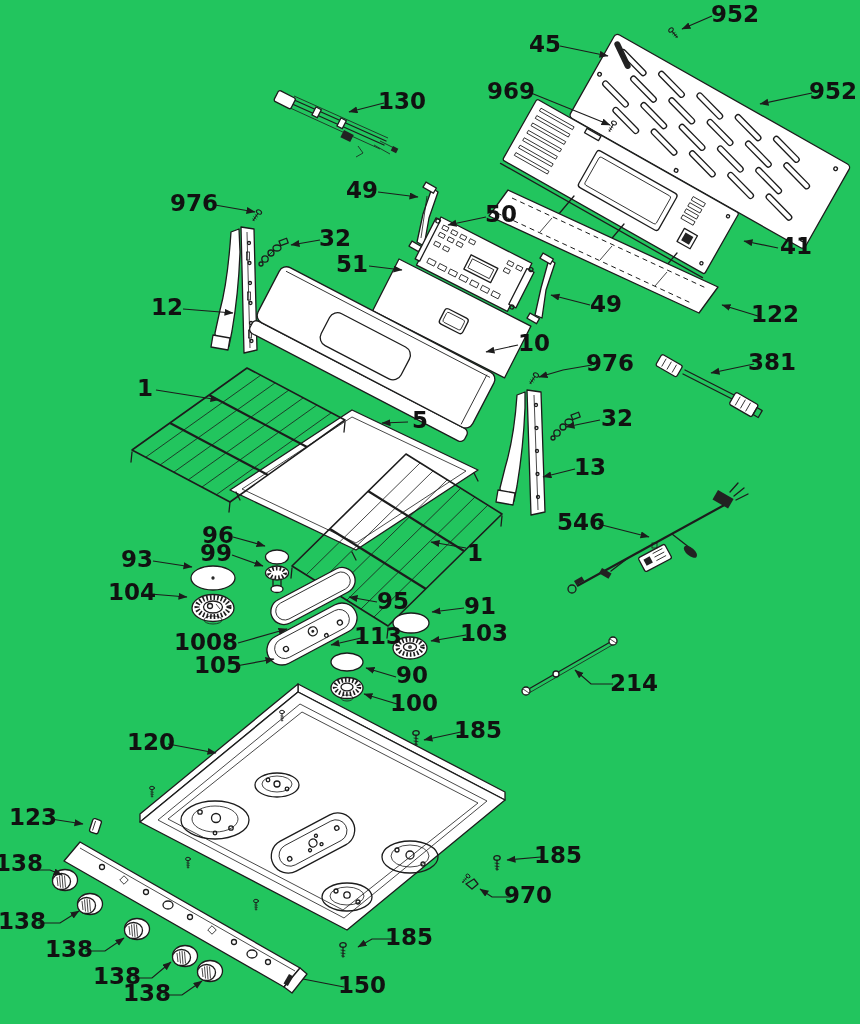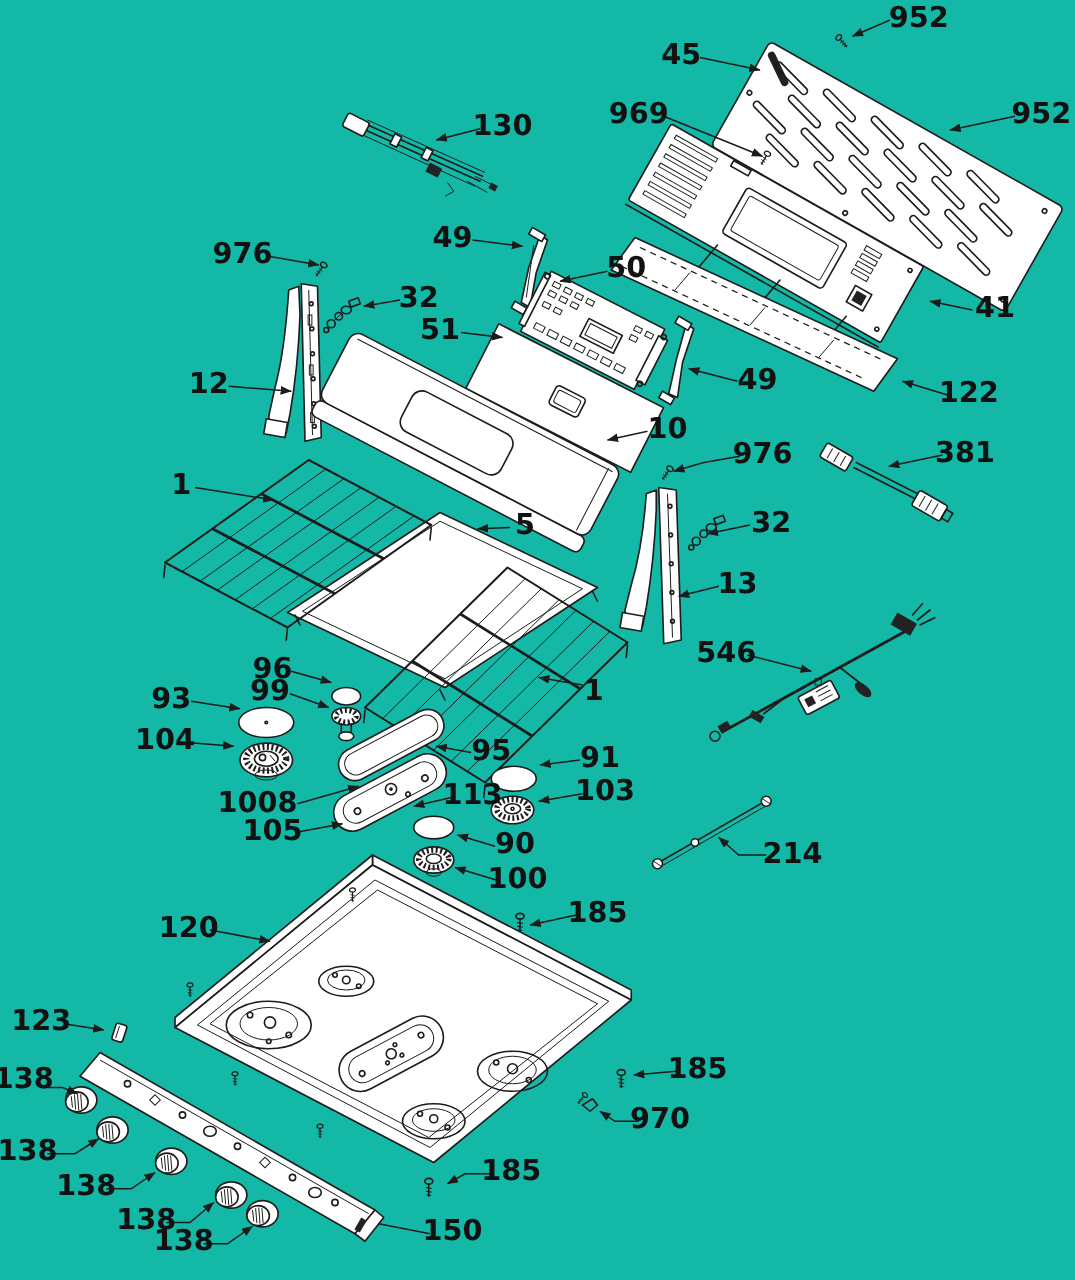--- a/index.html
+++ b/index.html
@@ -1,16 +1,16 @@
 <!DOCTYPE html>
 <html><head>
 <meta charset="utf-8">
 <style>
   html,body{margin:0;padding:0;background:#fff;}
-  .stage{position:relative;width:860px;height:1024px;background:#14b8a6;overflow:hidden;}
+  .stage{position:relative;width:860px;height:1024px;background:#22c55e;overflow:hidden;}
   svg{position:absolute;inset:0;}
   .ln{fill:none;stroke:#1c1c1c;stroke-width:1.3;stroke-linejoin:round;stroke-linecap:round;}
   .fw{fill:#ffffff;stroke:#1c1c1c;stroke-width:1.3;stroke-linejoin:round;}
   .thin{fill:none;stroke:#1c1c1c;stroke-width:0.8;}
   .med{fill:none;stroke:#1c1c1c;stroke-width:2.2;}
   .dk{fill:#222222;stroke:none;}
   .knurl{fill:none;stroke:#1c1c1c;stroke-width:5;stroke-dasharray:1.6 2.0;}
   .dash{fill:none;stroke:#1c1c1c;stroke-width:1;stroke-dasharray:5 4;}
   .leader{fill:none;stroke:#1c1c1c;stroke-width:1.2;}
   .callout-label{font-family:"DejaVu Sans","Liberation Sans",sans-serif;font-size:23px;font-weight:600;fill:#111;text-anchor:middle;dominant-baseline:middle;}

